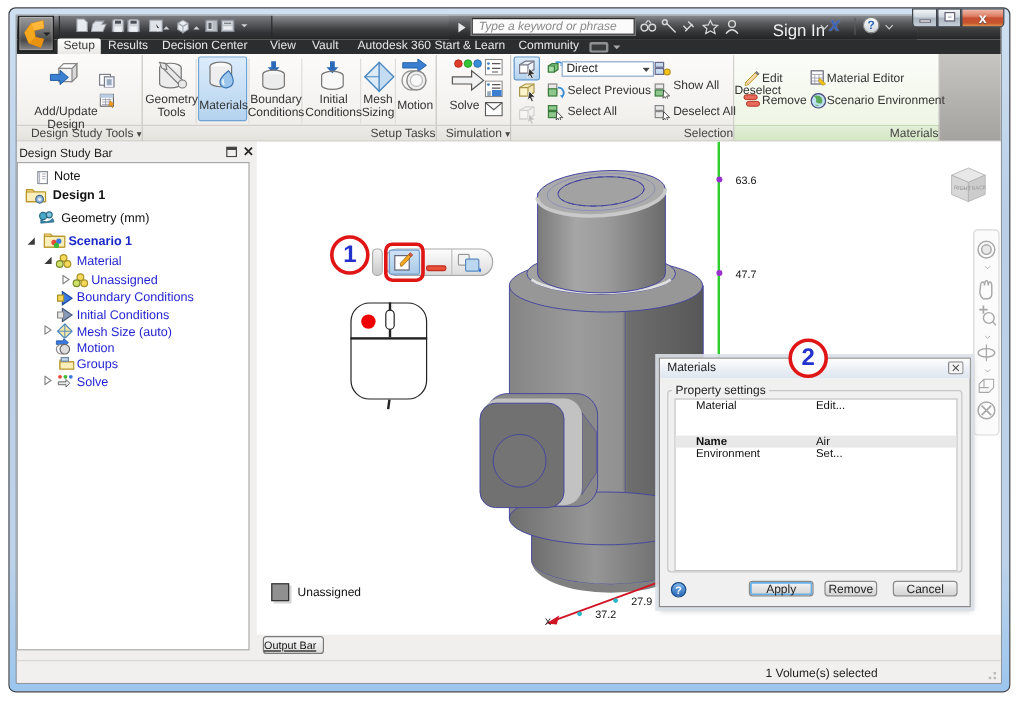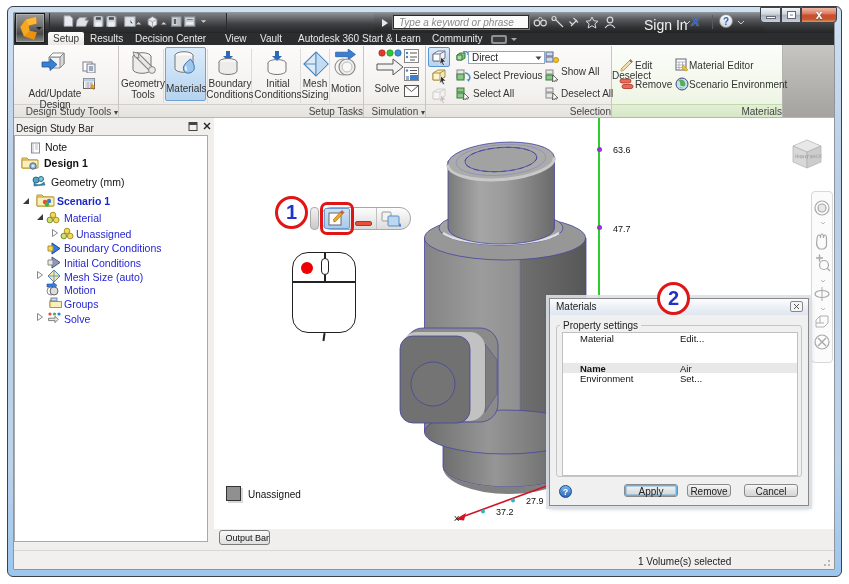--- a/index.html
+++ b/index.html
@@ -603,21 +603,21 @@
           </div>
           <div style="position:absolute; left:9px; bottom:7px; width:13px; height:13px; border-radius:50%; background:linear-gradient(180deg,#7ab4e8,#2a6ab8); border:1px solid #1a4a88; color:#fff; font-size:9px; font-weight:bold; text-align:center; line-height:13px;">?</div>
           <div class="dbtn" style="left:74px; width:54px; box-shadow:inset 0 0 0 1.5px #66b0e8;">Apply</div>
           <div class="dbtn" style="left:137px; width:44px;">Remove</div>
           <div class="dbtn" style="left:194px; width:54px;">Cancel</div>
         </div>
 
         <div style="position:absolute; left:443px; top:164px; width:33px; height:33px; border-radius:50%; border:3px solid #e01515; background:#fff; color:#2233cc; font-size:20px; font-weight:bold; text-align:center; line-height:27px; z-index:5;">2</div>
       </div>
       <div id="outputrow">
-          <div style="position:absolute; left:5px; top:1px; width:51px; height:15px; background:linear-gradient(180deg,#f8f8f8,#e0e0e0); border:1px solid #7a7a7a; border-radius:3px; font-size:9px; color:#111; text-align:right; line-height:14px;">Output Bar</div>
+          <div style="position:absolute; left:5px; top:1px; width:51px; height:15px; background:linear-gradient(180deg,#f8f8f8,#e0e0e0); border:1px solid #7a7a7a; border-radius:3px; font-size:9px; color:#111; text-align:left; line-height:14px;text-decoration:underline;">Output Bar</div>
         </div>
       <div id="statusbar">
           <div class="txt">1 Volume(s) selected</div>
       <svg style="position:absolute; right:3px; bottom:2px" width="10" height="10" viewBox="0 0 10 10">
             <g fill="#b8b8b8">
               <rect x="7" y="7" width="2" height="2"></rect>
               <rect x="7" y="3" width="2" height="2"></rect>
               <rect x="3" y="7" width="2" height="2"></rect>
             </g>
           </svg>

